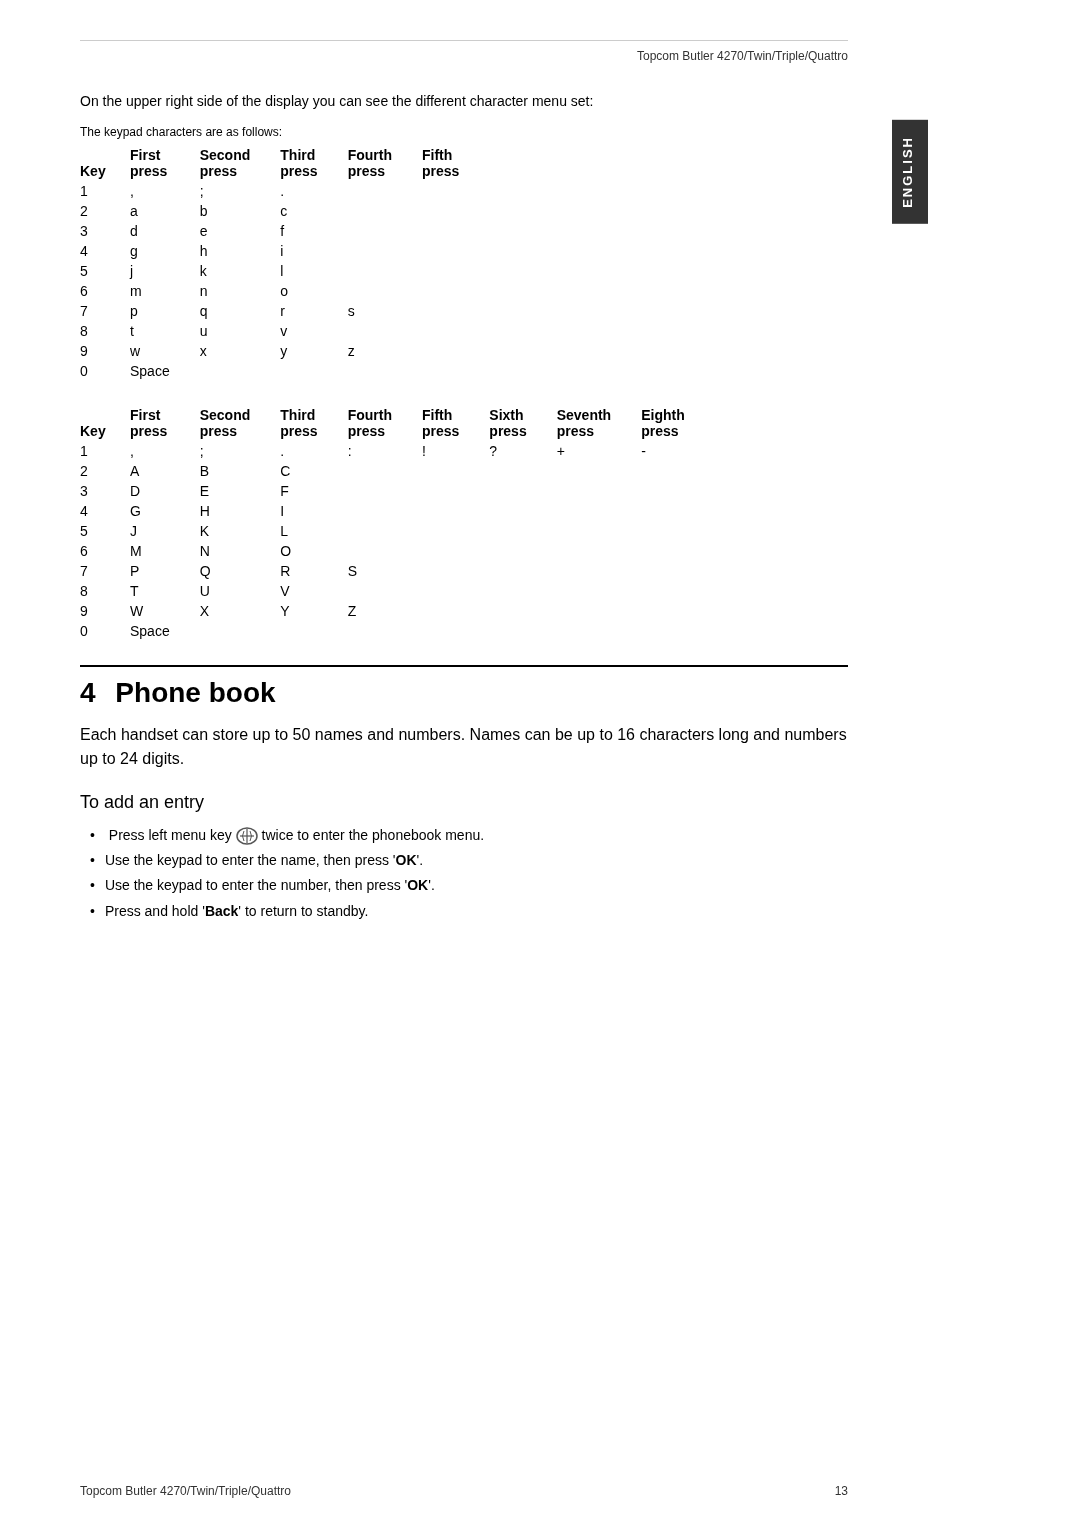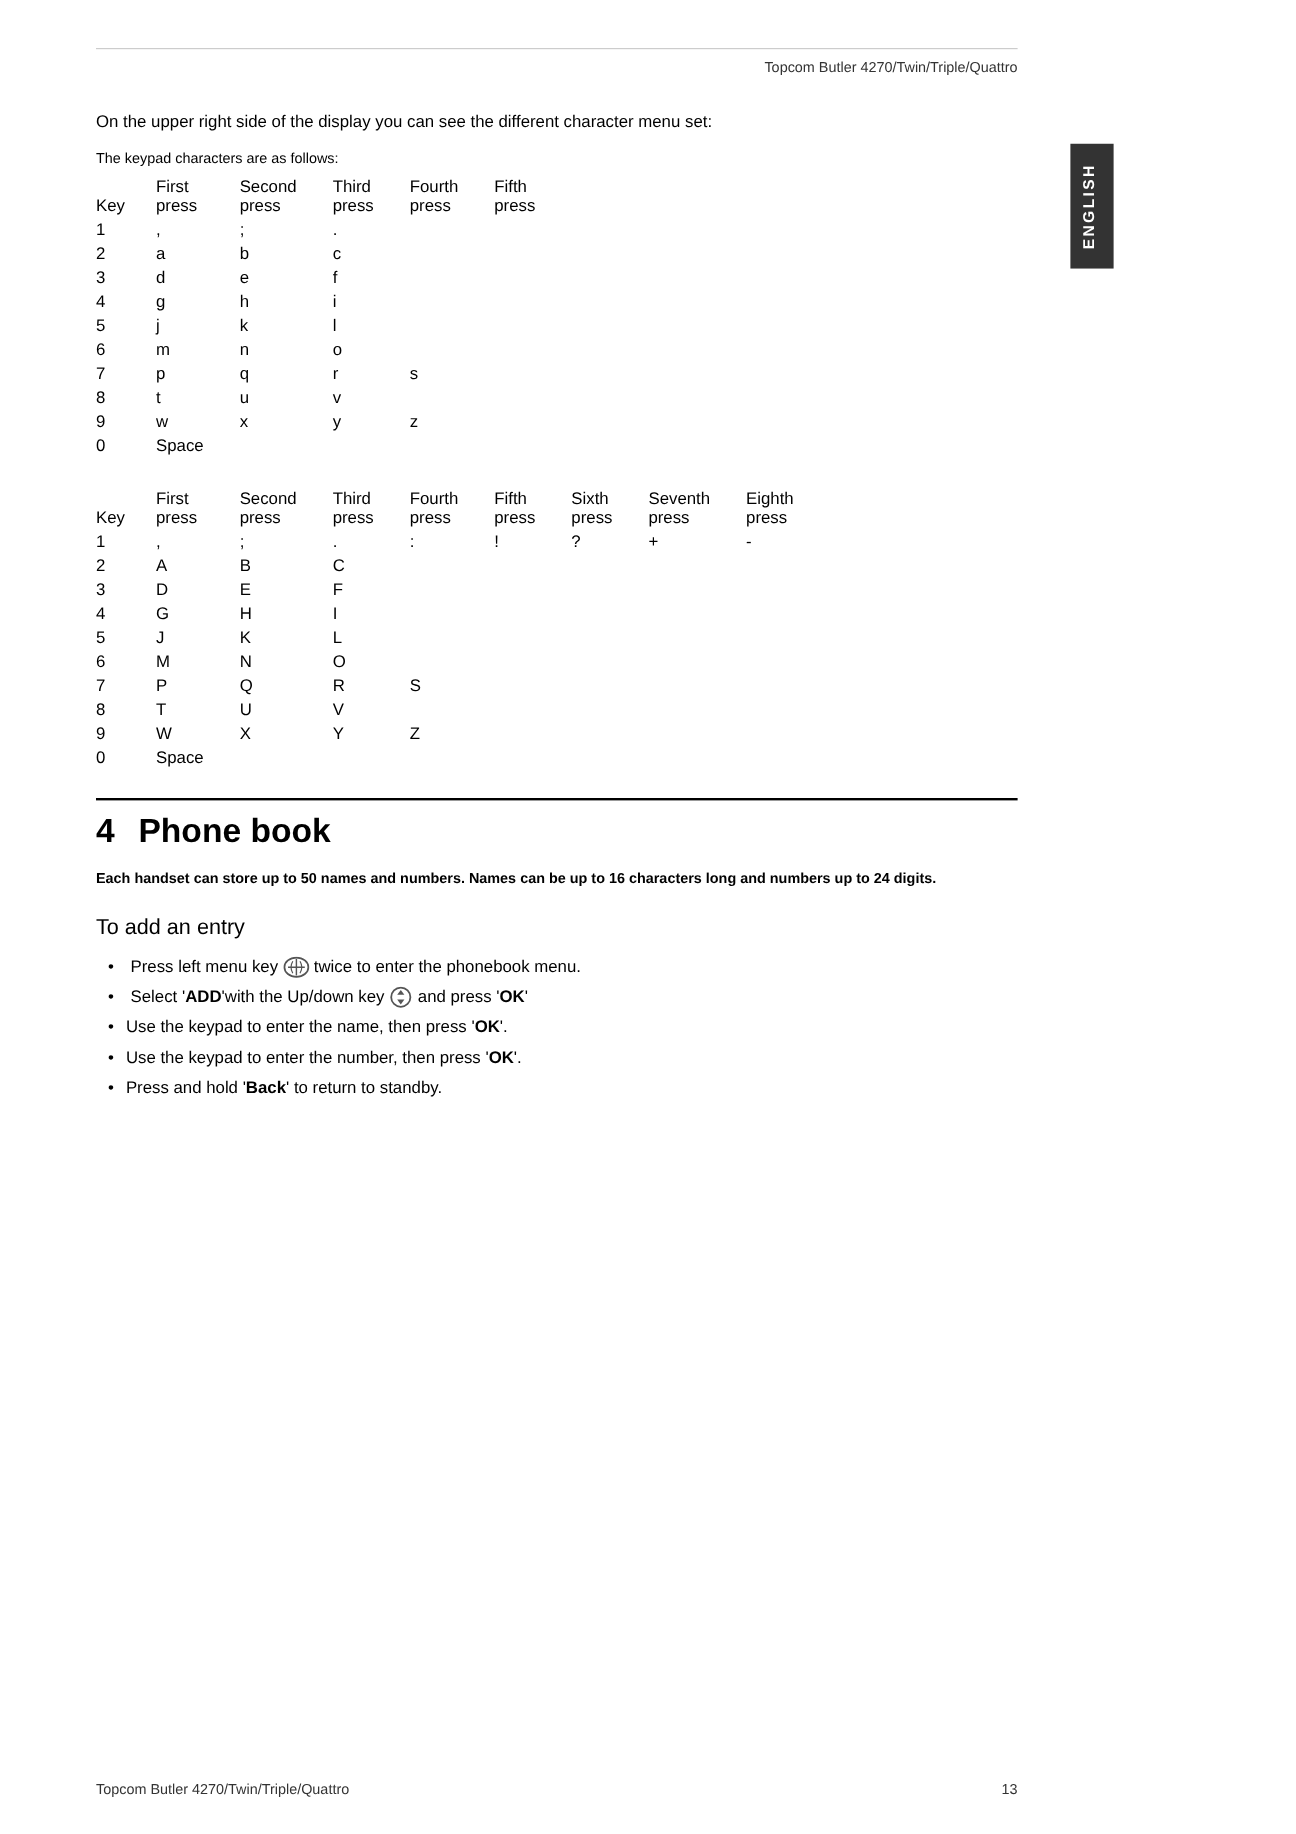--- a/index.html
+++ b/index.html
@@ -57,21 +57,21 @@
       text-decoration: underline;
       margin-bottom: 6px;
       font-size: 14px;
     }
     table {
       border-collapse: collapse;
       margin-bottom: 24px;
       font-size: 14px;
     }
     table th {
-      font-weight: normal;
+      font-weight: bold;
       text-align: left;
       padding: 2px 30px 2px 0;
       vertical-align: bottom;
     }
     table td {
       text-align: left;
       padding: 2px 30px 2px 0;
       vertical-align: top;
     }
     table td:first-child, table th:first-child {
@@ -84,24 +84,23 @@
       margin: 24px 0 14px 0;
       border-top: 2px solid #000;
       padding-top: 10px;
     }
     .chapter-number {
       font-size: 28px;
       font-weight: bold;
       margin-right: 12px;
     }
     .body-text {
-      font-size: 12px;
+      font-size: 16px;
       margin-bottom: 14px;
       line-height: 1.5;
-      font-weight: bold;
     }
     .sub-heading {
       font-weight: normal;
       margin-bottom: 10px;
       font-size: 18px;
       margin-top: 21px;
     }
     .bullet-list {
       list-style: none;
       padding-left: 10px;
@@ -390,29 +389,20 @@
         Press left menu key 
         <svg class="menu-icon" viewBox="0 0 22 18" width="22" height="18">
           <ellipse cx="11" cy="9" rx="10" ry="8" fill="none" stroke="#555" stroke-width="1.5"></ellipse>
           <line x1="4" y1="9" x2="18" y2="9" stroke="#555" stroke-width="1.2"></line>
           <line x1="11" y1="2" x2="11" y2="16" stroke="#555" stroke-width="1.2"></line>
           <path d="M8,4 Q5,9 8,14" fill="none" stroke="#555" stroke-width="1"></path>
           <path d="M14,4 Q17,9 14,14" fill="none" stroke="#555" stroke-width="1"></path>
         </svg>
         twice to enter the phonebook menu.
       </li>
-      <li>
-        Select '<strong>ADD</strong>'with the Up/down key
-        <svg class="nav-icon" viewBox="0 0 20 18" width="20" height="18">
-          <circle cx="10" cy="9" r="8" fill="none" stroke="#555" stroke-width="1.5"></circle>
-          <polygon points="10,3 7,7 13,7" fill="#555"></polygon>
-          <polygon points="10,15 7,11 13,11" fill="#555"></polygon>
-        </svg>
-        and press '<strong>OK</strong>'
-      </li>
       <li>Use the keypad to enter the name, then press '<strong>OK</strong>'.</li>
       <li>Use the keypad to enter the number, then press '<strong>OK</strong>'.</li>
       <li>Press and hold '<strong>Back</strong>' to return to standby.</li>
     </ul>
   </div>
 
   <div class="footer">
     <span>Topcom Butler 4270/Twin/Triple/Quattro</span>
     <span>13</span>
   </div>

